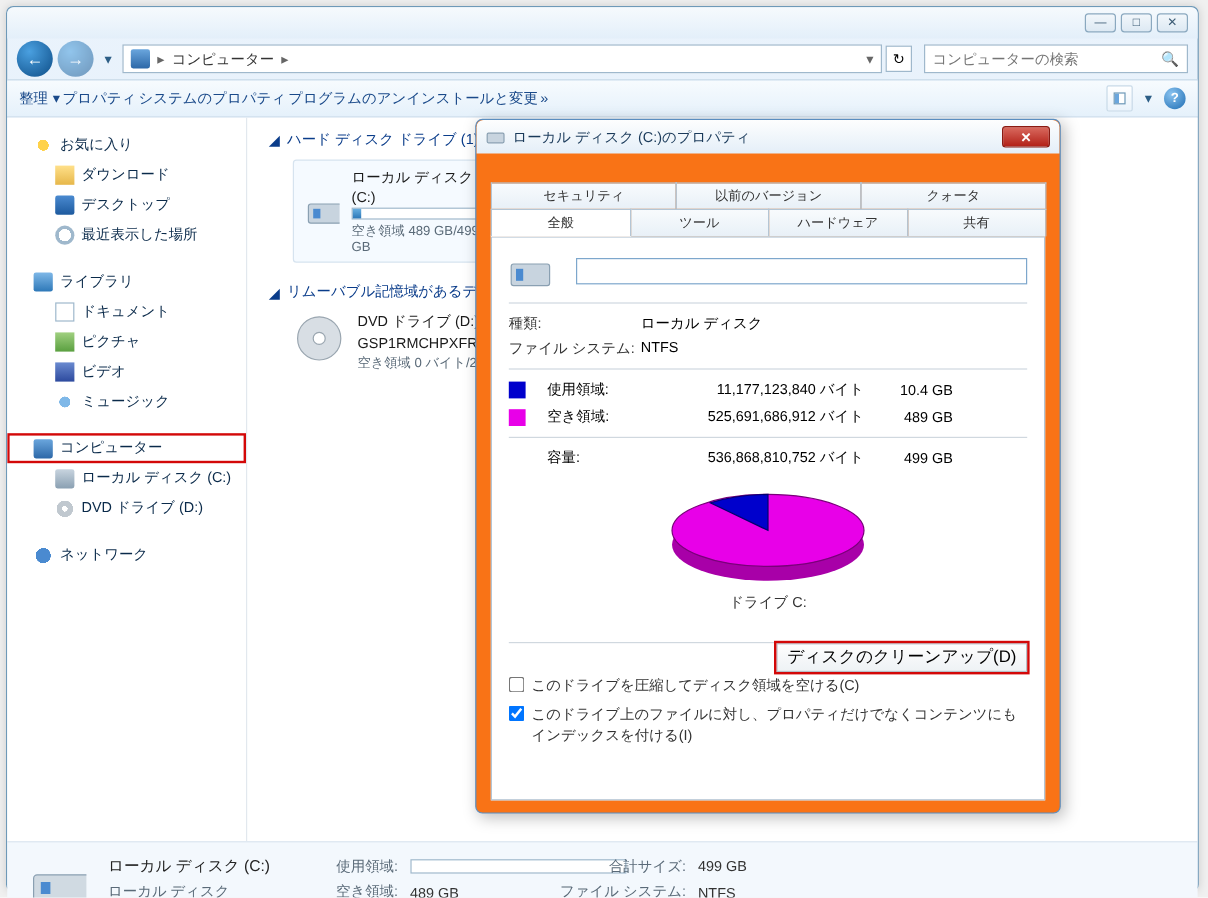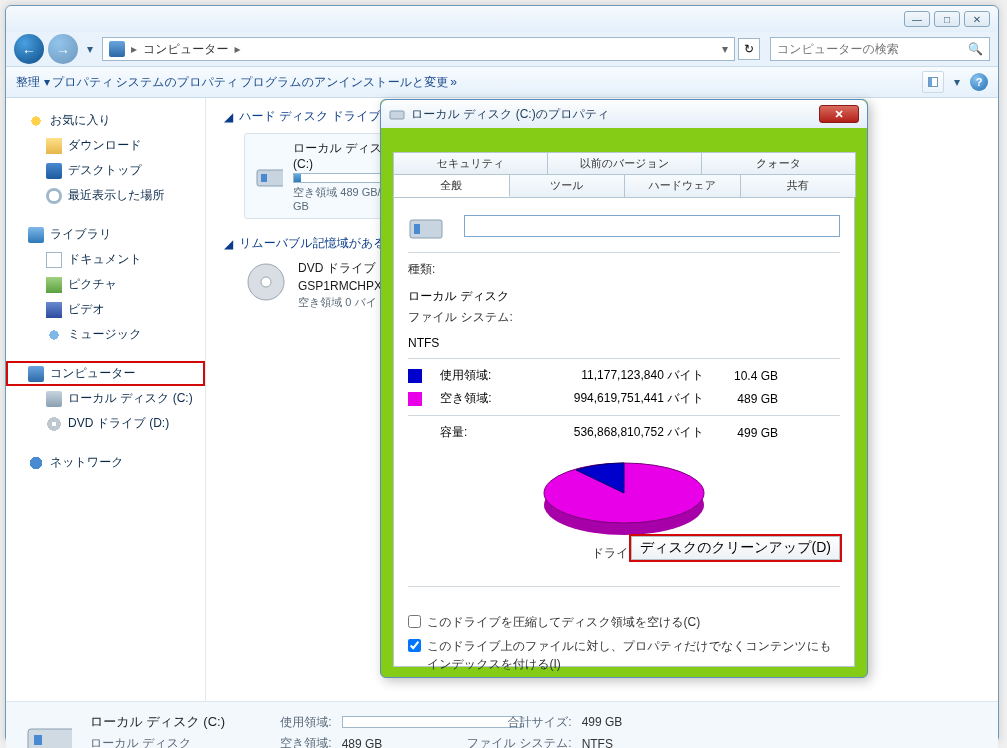--- a/index.html
+++ b/index.html
@@ -44,35 +44,35 @@
 .drivesub { color: #5a6a78; font-size: 11px; }
 
 .statusbar { height: 62px; border-top: 1px solid #dde7ef; background: #f3f8fd; display: flex; align-items: center; padding: 6px 18px; gap: 18px; }
 .sbicon { width: 48px; height: 40px; }
 .sbgrid { display: grid; grid-template-columns: 180px auto 90px 130px auto; gap: 4px 10px; font-size: 12px; color: #333; align-items: center; }
 .sbtitle { color: #222; font-size: 13px; }
 .sblabel { color: #5a6a78; text-align: right; }
 .sbbar { width: 180px; height: 12px; border: 1px solid #9fb8cc; background: #fff; }
 
 
-.dialog { position: absolute; left: 380px; top: 99px; width: 488px; height: 579px; background: #84cc16; border: 1px solid #5b8ec0; box-shadow: 3px 3px 12px rgba(0,0,0,0.25); border-radius: 6px; overflow: hidden; }
+.dialog { position: absolute; left: 396px; top: 99px; width: 488px; height: 579px; background: #f97316; border: 1px solid #5b8ec0; box-shadow: 3px 3px 12px rgba(0,0,0,0.25); border-radius: 6px; overflow: hidden; }
 .dlg-title { height: 28px; background: linear-gradient(#fdfefe, #e4eef8); display: flex; align-items: center; padding: 0 8px; gap: 6px; border-radius: 6px 6px 0 0; }
 .dlg-title-text { color: #1a3a5a; font-size: 12px; flex: 1; }
 .closebtn { width: 40px; height: 18px; background: linear-gradient(#d96a5f, #b22017); border: 1px solid #8a1a12; border-radius: 3px; display: flex; align-items: center; justify-content: center; color: #fff; font-weight: bold; font-size: 11px; }
 
 .tabs { display: flex; flex-wrap: wrap; padding: 24px 12px 0 12px; gap: 0; }
 .tabrow { display: flex; width: 100%; }
 .tab { flex: 1; text-align: center; padding: 3px 4px; border: 1px solid #b4c5d4; border-bottom: none; background: linear-gradient(#f8fbfd, #e8f0f7); color: #333; font-size: 11px; margin-right: -1px; }
 .tab.active { background: #fff; position: relative; z-index: 2; border-bottom: 1px solid #fff; }
 
 .dlg-body { border: 1px solid #b4c5d4; margin: 0 12px 10px 12px; padding: 12px 14px; height: 470px; background: #fff; position: relative; }
 .fieldrow { display: flex; align-items: center; gap: 20px; margin-bottom: 10px; }
 .volicon { width: 36px; height: 32px; }
 .volinput { flex: 1; height: 22px; border: 1px solid #7da7cc; padding: 0 6px; outline: none; }
-.proprow { display: flex; gap: 10px; margin: 4px 0; font-size: 12px; flex-direction: column; }
+.proprow { display: flex; margin: 4px 0; font-size: 12px; }
 .proprow .plabel { width: 110px; color: #333; }
 .divider { border-top: 1px solid #d0d8df; margin: 8px 0; }
 .usagegrid { display: grid; grid-template-columns: 18px 90px 160px 60px; gap: 6px 14px; align-items: center; margin: 8px 0; font-size: 12px; }
 .legendbox { width: 14px; height: 14px; }
 .used { background: #0000cc; }
 .free { background: #e800e8; }
 .bytes { text-align: right; }
 .gb { text-align: right; }
 .pie { margin: 14px auto 4px auto; position: relative; height: 84px; display: flex; justify-content: center; }
 .drive-lbl { text-align: center; margin: 6px 0 12px 0; color: #333; }
@@ -330,21 +330,21 @@
         <span>NTFS</span>
       </div>
     <div class="divider"></div>
     <div class="usagegrid">
       <span class="legendbox used"></span>
       <span>使用領域:</span>
       <span class="bytes">11,177,123,840 バイト</span>
       <span class="gb">10.4 GB</span>
       <span class="legendbox free"></span>
       <span>空き領域:</span>
-      <span class="bytes">994,619,751,441 バイト</span>
+      <span class="bytes">525,691,686,912 バイト</span>
       <span class="gb">489 GB</span>
     </div>
     <div class="divider"></div>
     <div class="usagegrid">
       <span></span>
       <span>容量:</span>
       <span class="bytes">536,868,810,752 バイト</span>
       <span class="gb">499 GB</span>
     </div>
 

